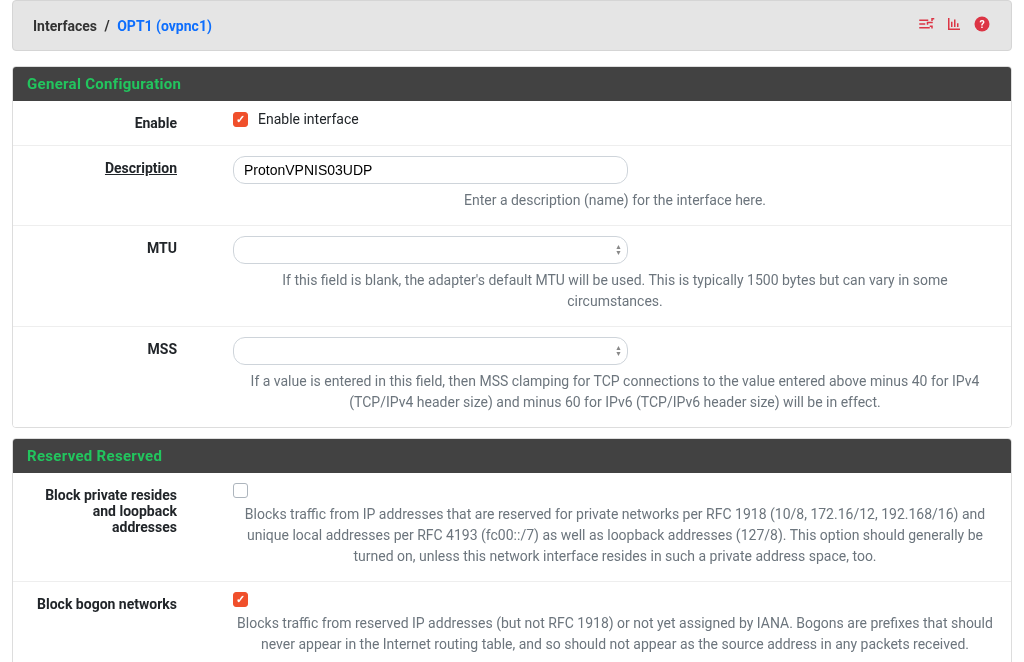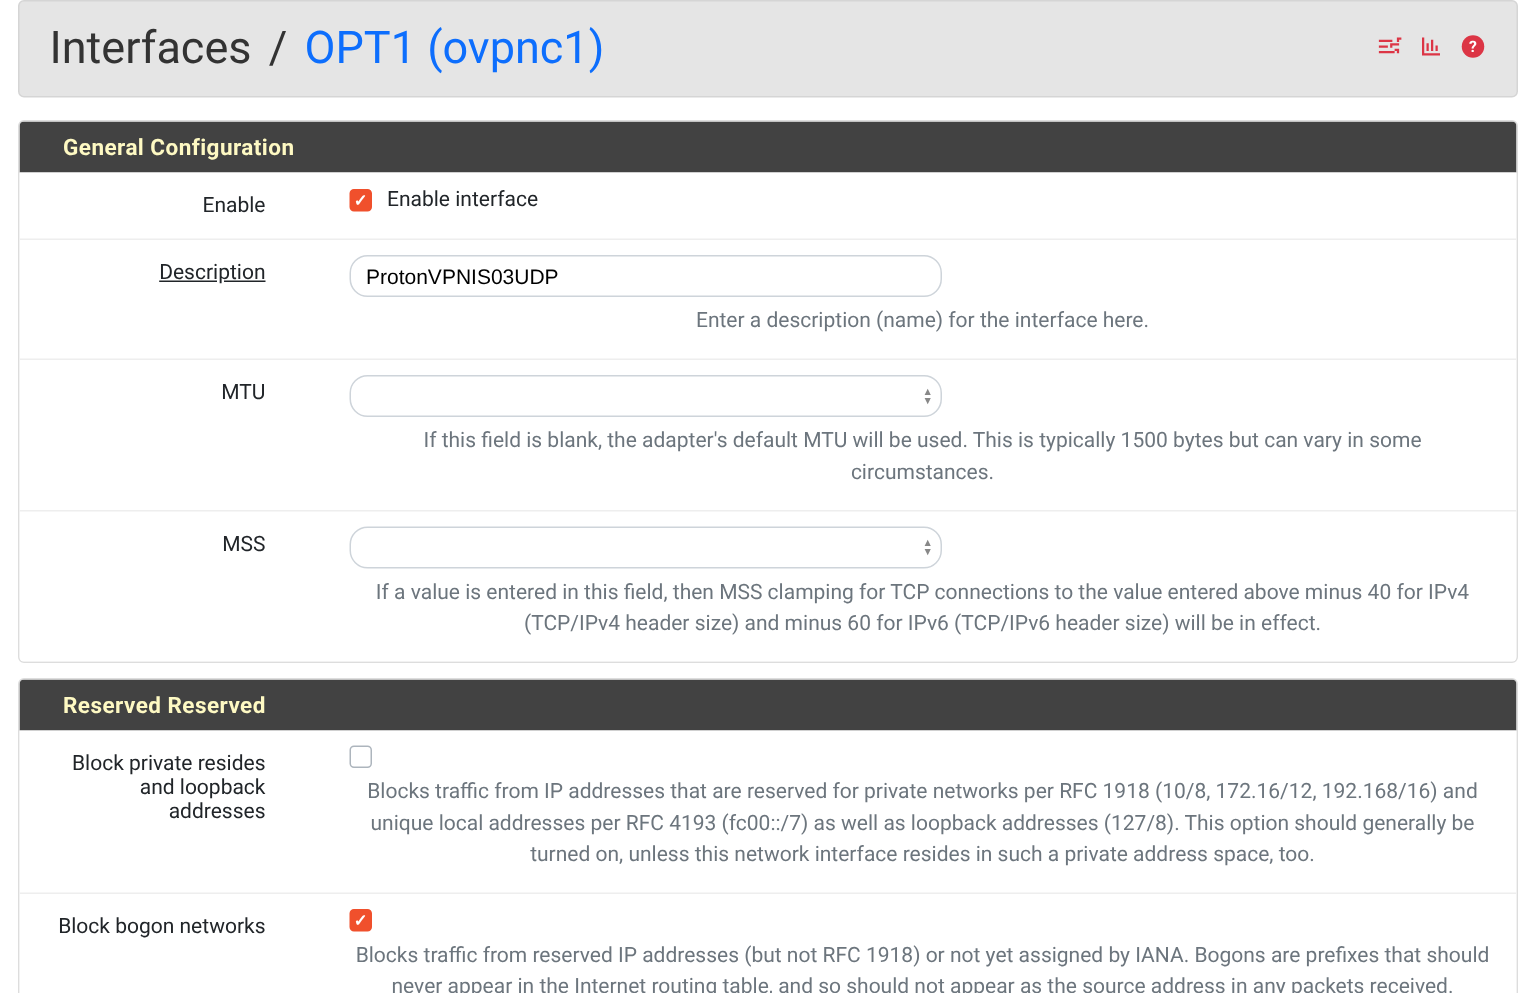--- a/index.html
+++ b/index.html
@@ -1,31 +1,31 @@
 <!DOCTYPE html>
 <html><head>
 <meta charset="utf-8">
 <style>
 * { box-sizing: border-box; margin: 0; padding: 0; }
 body { font-family: -apple-system, BlinkMacSystemFont, "Segoe UI", Roboto, Arial, sans-serif; font-size: 14px; color: #212529; background: #fff; padding: 0; }
 
 .page-header { background: #e5e5e5; border: 1px solid #d5d5d5; border-radius: 4px; margin: 0 12px 15px; padding: 14px 20px; display: flex; align-items: center; justify-content: space-between; }
-.page-title { font-size: 30px; font-weight: 400; color: #333; }
+.page-title { font-size: 14px; font-weight: 700; color: #333; }
 .page-title a { color: #0d6efd; text-decoration: none; }
 .page-title .sep { color: #333; margin: 0 4px; }
 .header-icons { display: flex; gap: 10px; align-items: center; }
 .header-icons svg { width: 18px; height: 18px; }
 
 .panel { margin: 0 12px 10px; border: 1px solid #ddd; border-radius: 4px; overflow: hidden; }
-.panel-heading { background: #424242; color: #fef9c3; font-weight: 700; font-size: 15px; padding: 8px 29px; letter-spacing: 0.3px; }
+.panel-heading { background: #424242; color: #22c55e; font-weight: 700; font-size: 15px; padding: 8px 14px; letter-spacing: 0.3px; }
 .panel-body { background: #fff; }
 
 .form-row { display: flex; align-items: flex-start; padding: 10px 14px 14px; border-top: 1px solid #eee; }
 .form-row:first-child { border-top: none; }
-.form-label { width: 168px; flex-shrink: 0; text-align: right; padding-right: 18px; padding-top: 4px; font-weight: 400; font-size: 14px; color: #212529; }
+.form-label { width: 168px; flex-shrink: 0; text-align: right; padding-right: 18px; padding-top: 4px; font-weight: 700; font-size: 14px; color: #212529; }
 .form-label.underline { text-decoration: underline; }
 .form-control-wrap { flex: 1; padding-left: 38px; }
 
 .help-text { color: #6c757d; font-size: 14px; margin-top: 6px; line-height: 1.5; text-align: center; }
 .static-text { color: #212529; font-size: 14px; padding-top: 4px; }
 
 input[type="text"], input[type="number"] { width: 395px; padding: 5px 10px; border: 1px solid #ced4da; border-radius: 12px; font-size: 14px; background: #fff; }
 .spinner-wrap { position: relative; display: inline-block; }
 .spinner-btns { position: absolute; right: 6px; top: 50%; transform: translateY(-50%); display: flex; flex-direction: column; gap: 0; }
 .spinner-btns span { font-size: 7px; line-height: 6px; color: #888; cursor: pointer; }

